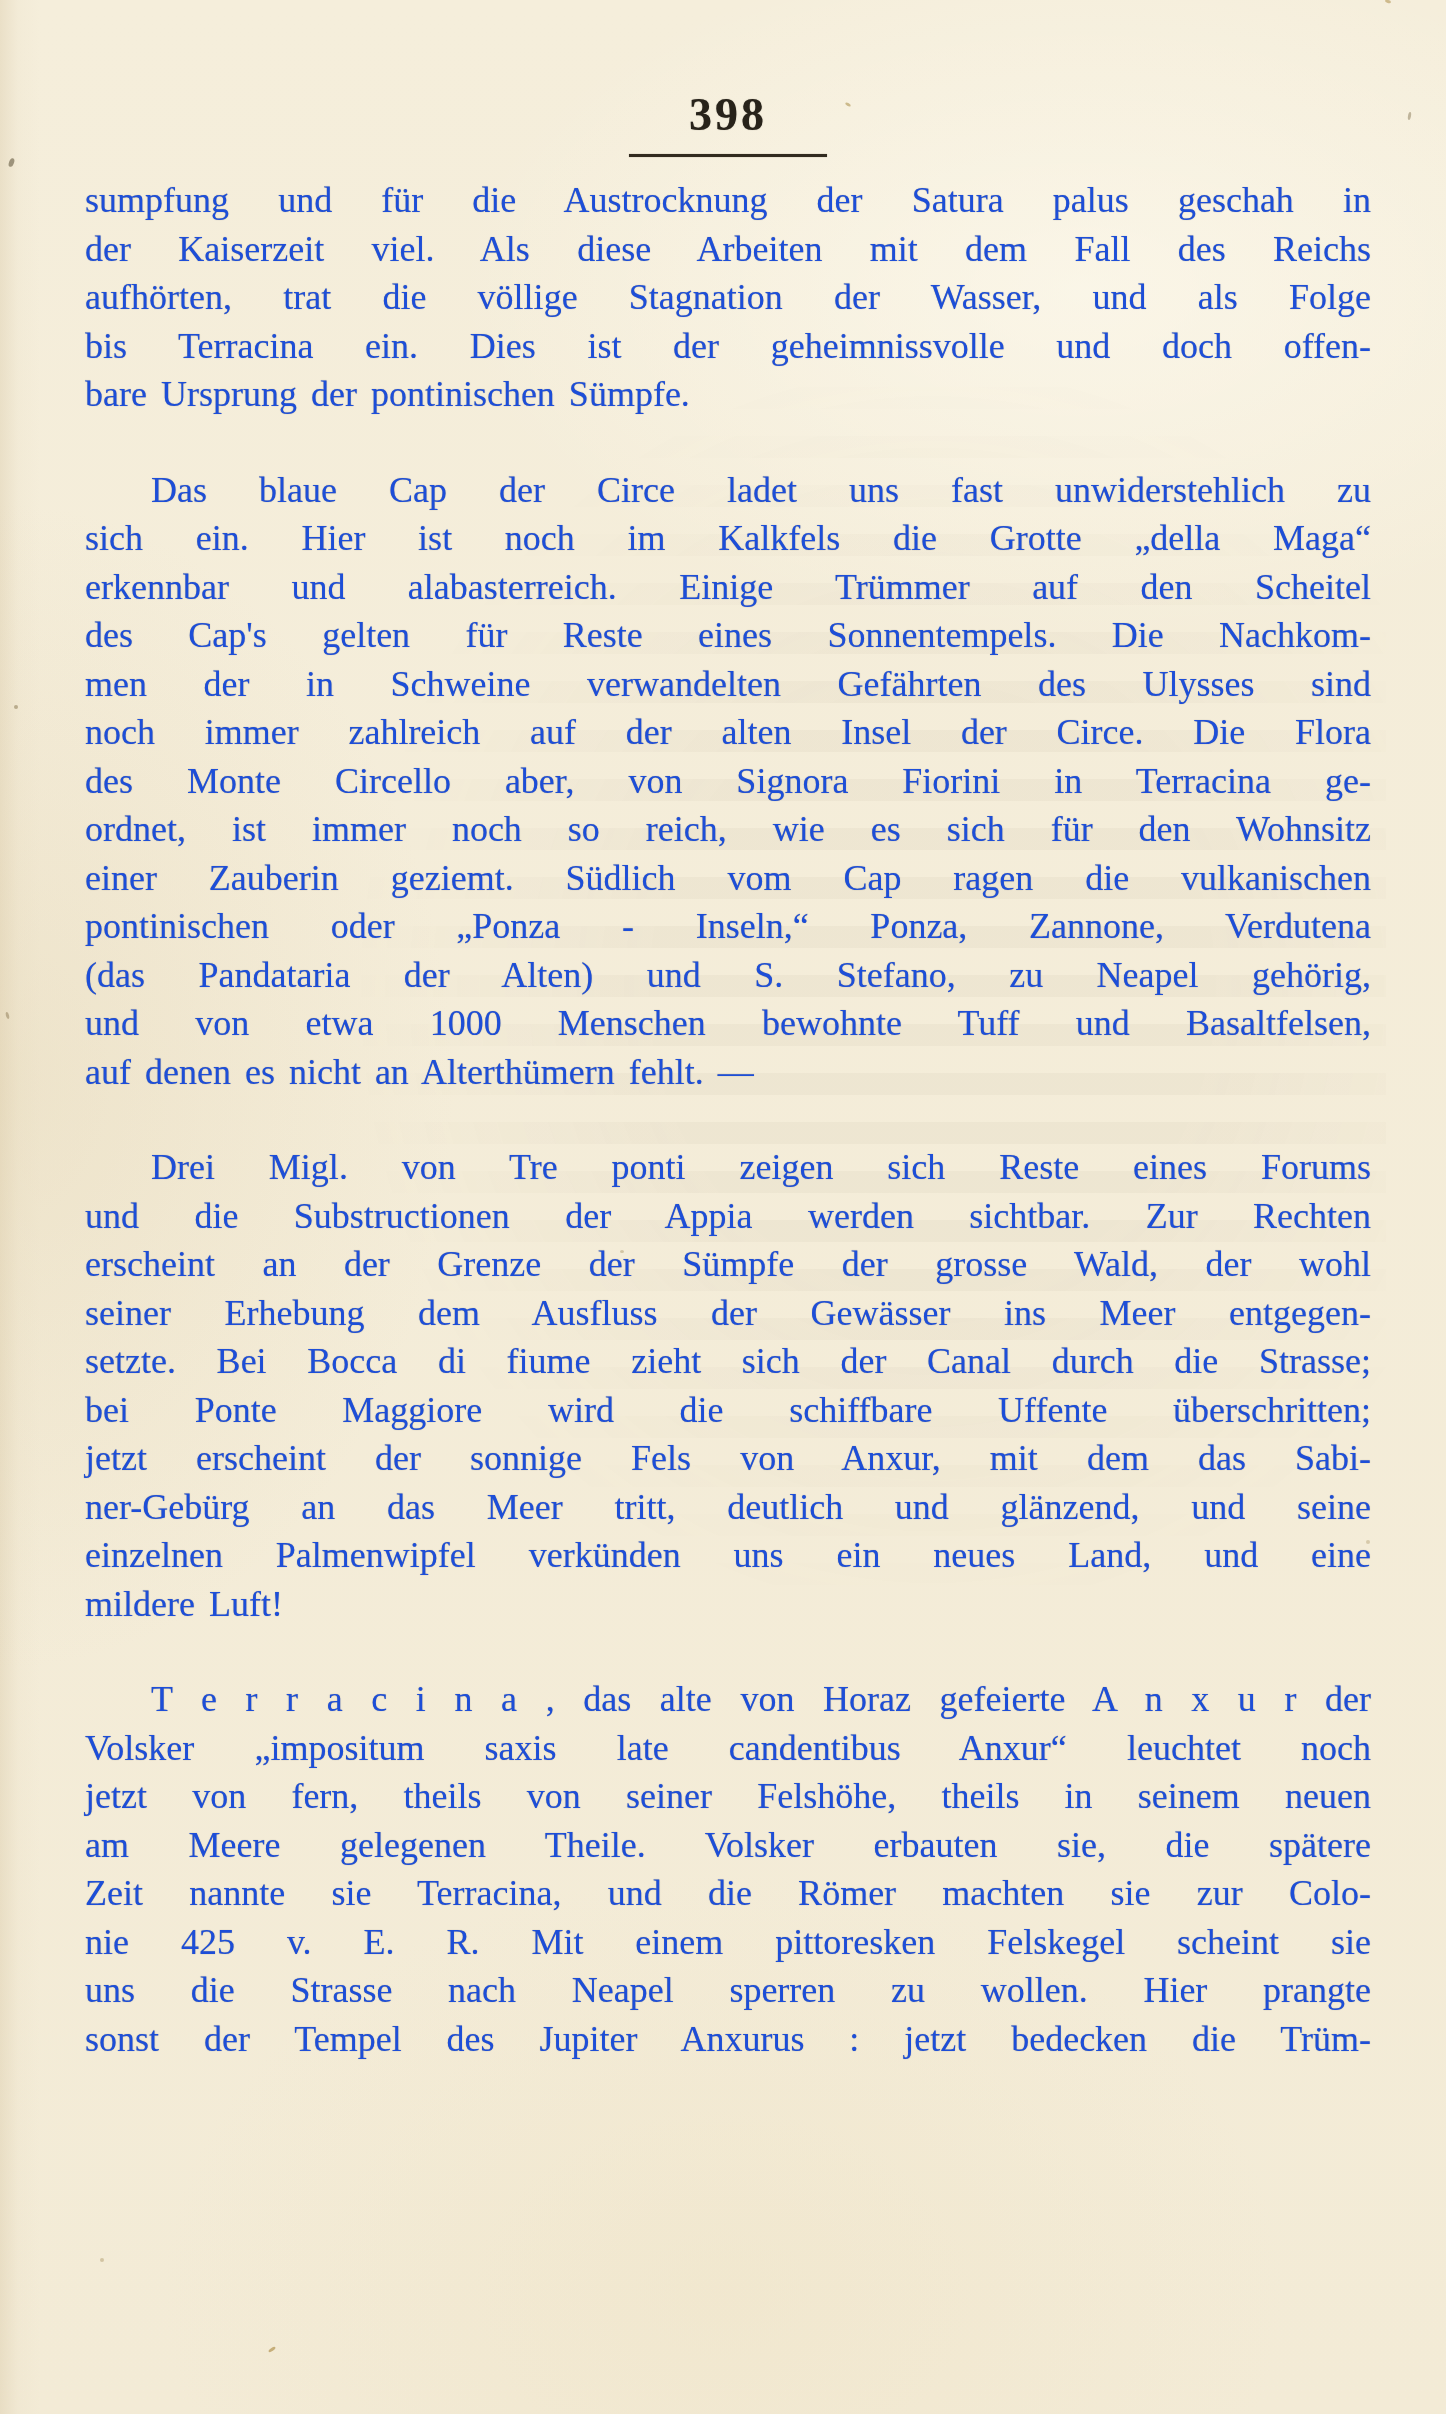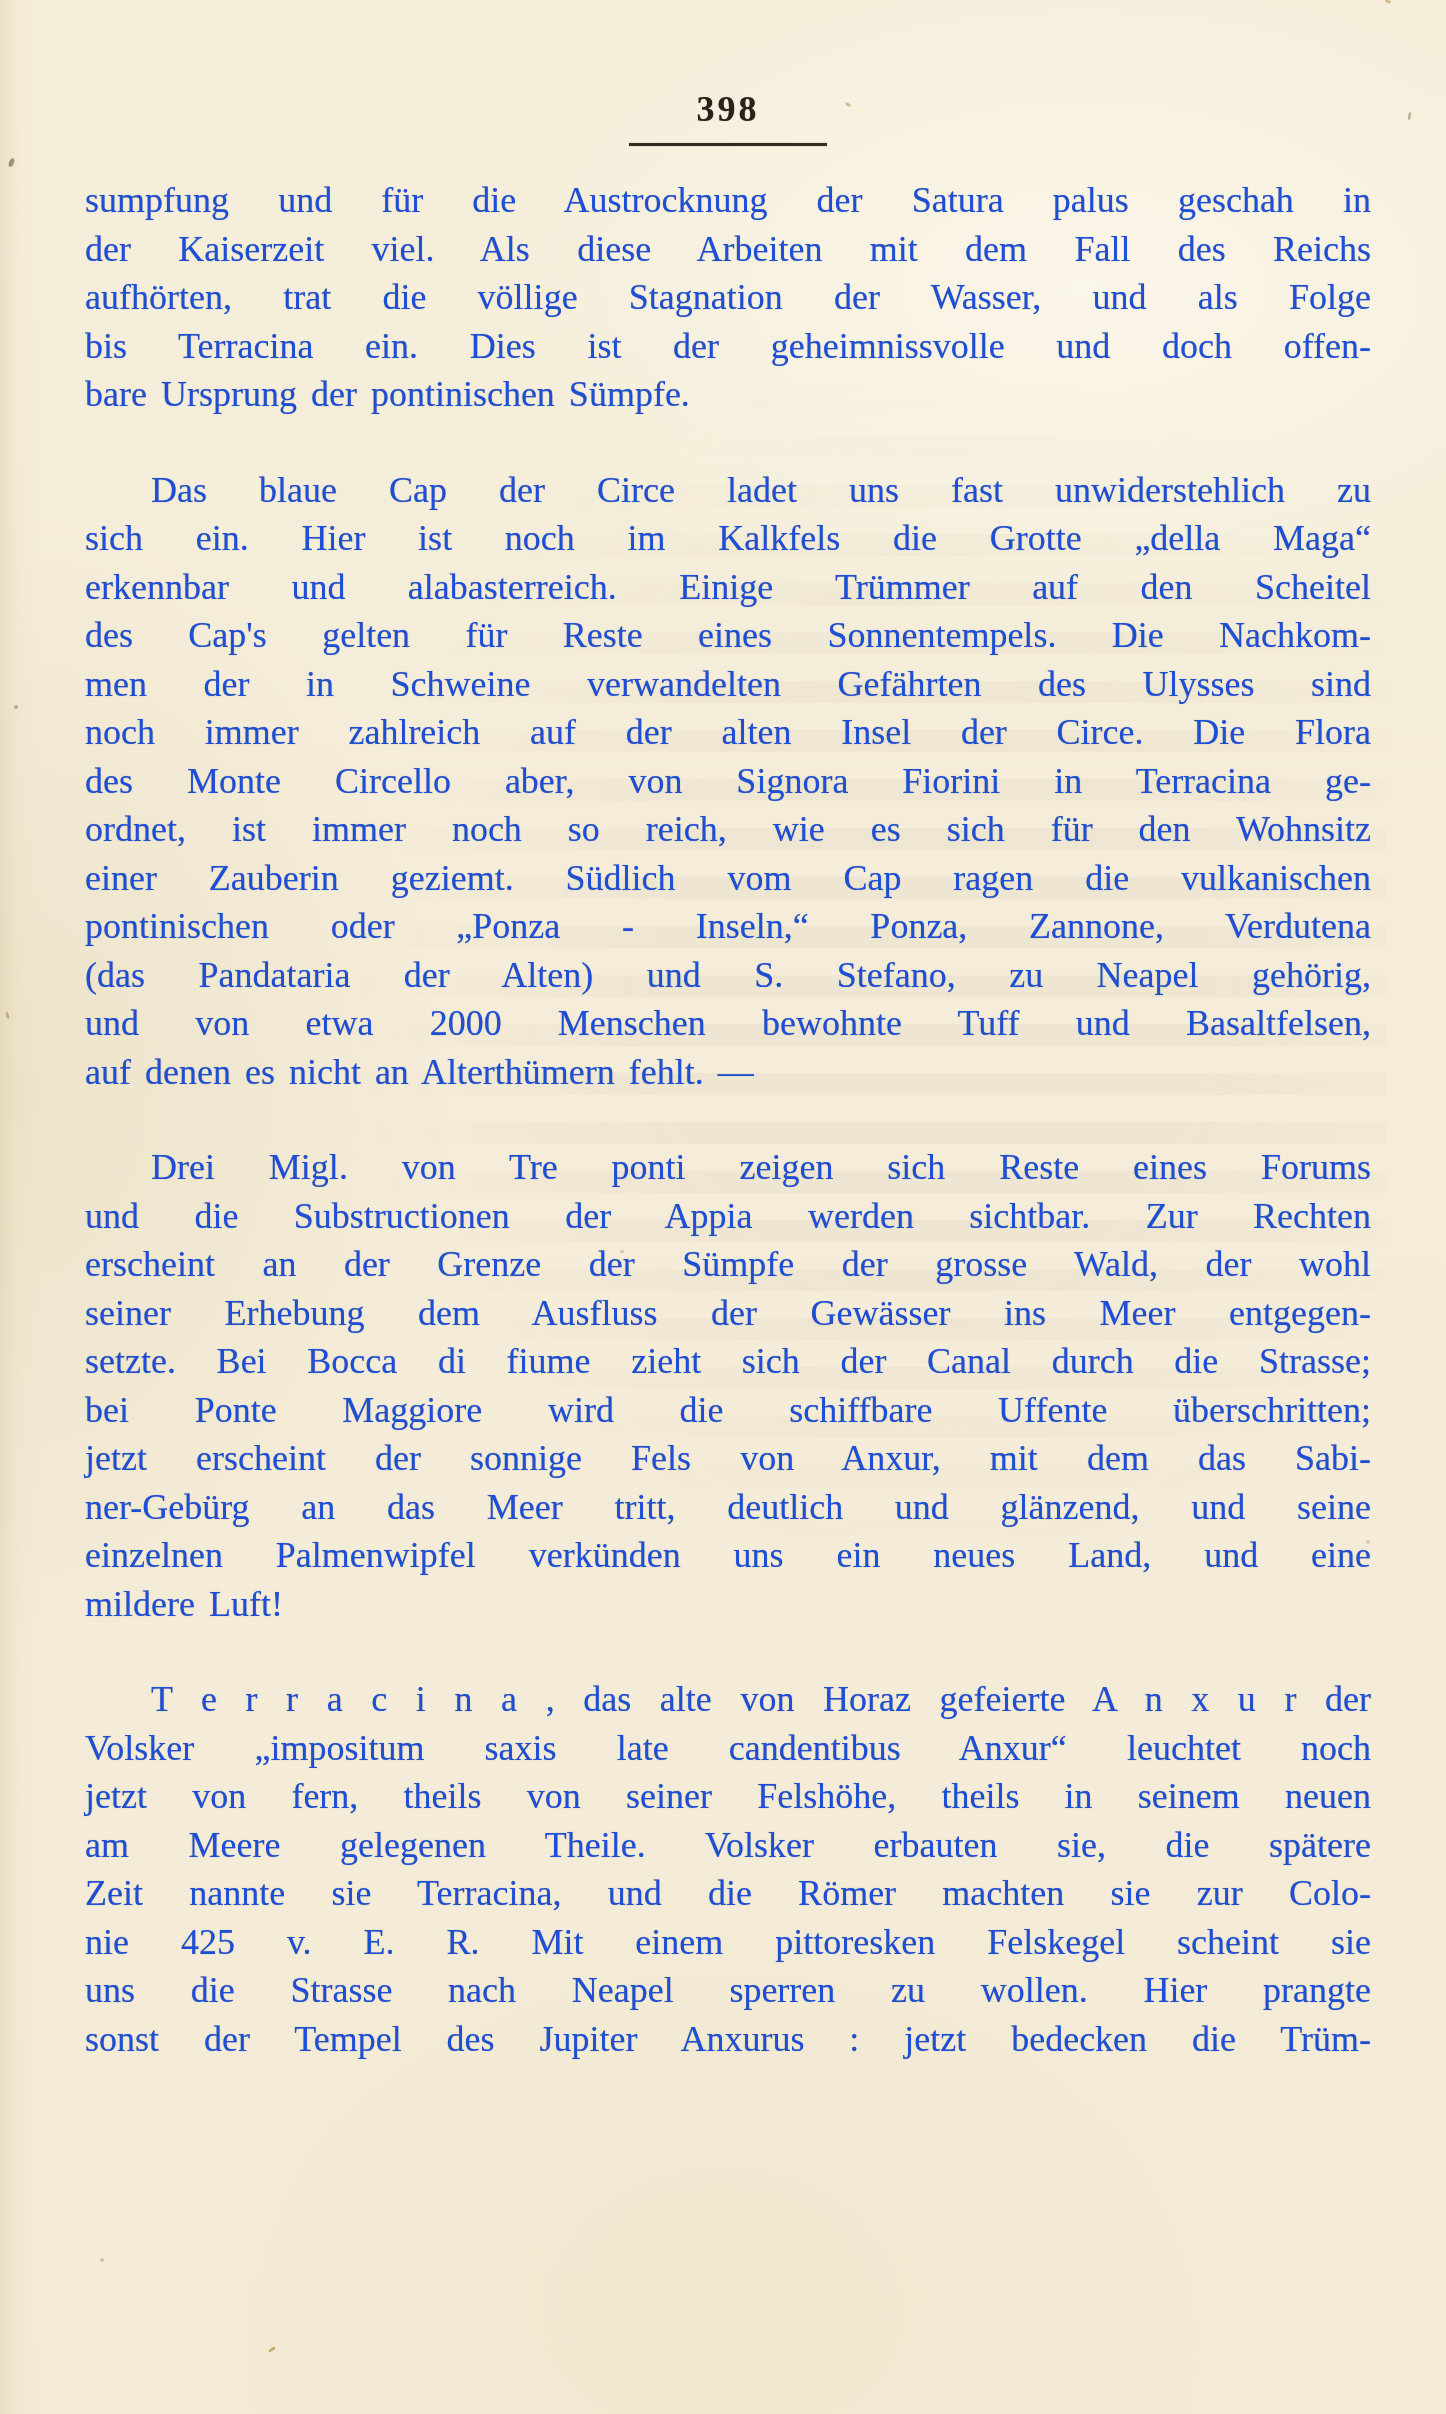--- a/index.html
+++ b/index.html
@@ -46,21 +46,21 @@
   }
 
   .page-header {
     position: absolute;
     top: 88px;
     left: 85px;
     width: 1286px;
     text-align: center;
   }
   .page-number {
-    font-size: 36px;
+    font-size: 46px;
     font-weight: bold;
     letter-spacing: 3px;
     color: #28231a;
     text-shadow: 0 0 1px rgba(40,35,26,0.45);
   }
   .header-rule {
     width: 198px;
     height: 3px;
     background: #322b1f;
     margin: 13px auto 0 auto;
@@ -132,21 +132,21 @@
         <div class="line">sich ein.  Hier ist noch im Kalkfels die Grotte „della Maga“</div>
         <div class="line">erkennbar und alabasterreich.  Einige Trümmer auf den Scheitel</div>
         <div class="line">des Cap's gelten für Reste eines Sonnentempels.  Die Nachkom-</div>
         <div class="line">men der in Schweine verwandelten Gefährten des Ulysses sind</div>
         <div class="line">noch immer zahlreich auf der alten Insel der Circe.  Die Flora</div>
         <div class="line">des Monte Circello aber, von Signora Fiorini in Terracina ge-</div>
         <div class="line">ordnet, ist immer noch so reich, wie es sich für den Wohnsitz</div>
         <div class="line">einer Zauberin geziemt.  Südlich vom Cap ragen die vulkanischen</div>
         <div class="line">pontinischen oder „Ponza - Inseln,“ Ponza, Zannone, Verdutena</div>
         <div class="line">(das Pandataria der Alten) und S. Stefano, zu Neapel gehörig,</div>
-        <div class="line">und von etwa 2000 Menschen bewohnte Tuff und Basaltfelsen,</div>
+        <div class="line">und von etwa 1000 Menschen bewohnte Tuff und Basaltfelsen,</div>
         <div class="line last">auf denen es nicht an Alterthümern fehlt. —</div>
       </div>
       <div class="para indent">
         <div class="line">Drei Migl. von Tre ponti zeigen sich Reste eines Forums</div>
         <div class="line">und die Substructionen der Appia werden sichtbar.  Zur Rechten</div>
         <div class="line">erscheint an der Grenze der Sümpfe der grosse Wald, der wohl</div>
         <div class="line">seiner Erhebung dem Ausfluss der Gewässer ins Meer entgegen-</div>
         <div class="line">setzte.  Bei Bocca di fiume zieht sich der Canal durch die Strasse;</div>
         <div class="line">bei Ponte Maggiore wird die schiffbare Uffente überschritten;</div>
         <div class="line">jetzt erscheint der sonnige Fels von Anxur, mit dem das Sabi-</div>

